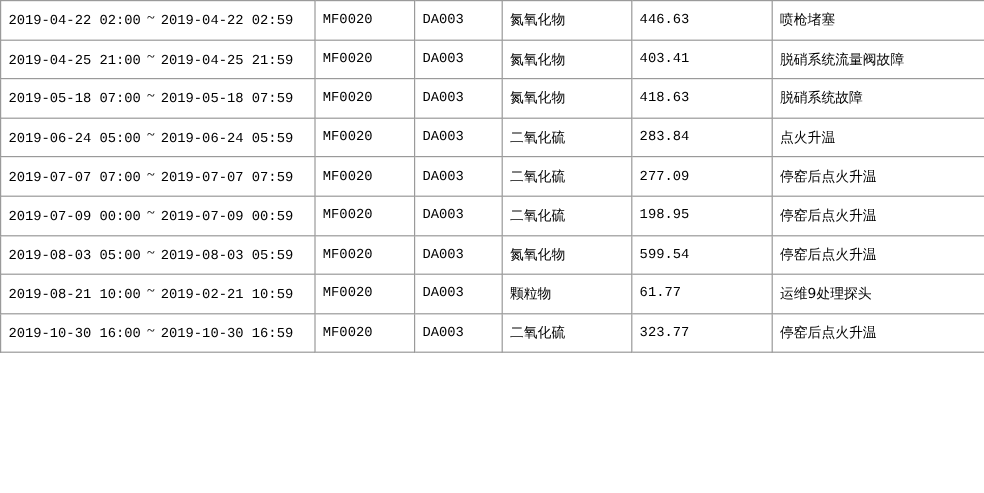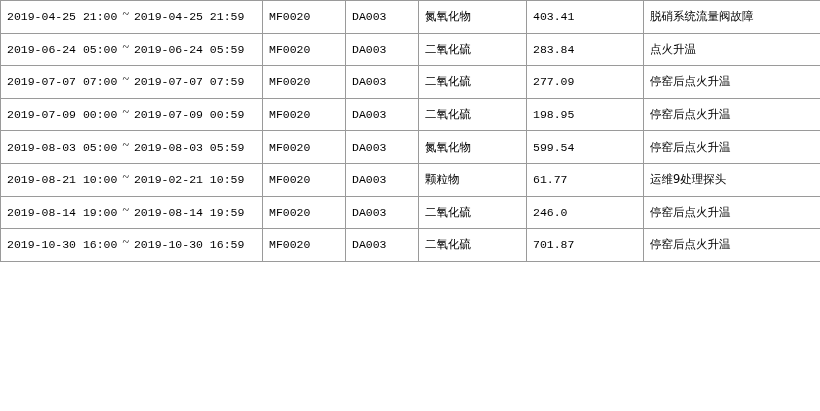--- a/index.html
+++ b/index.html
@@ -78,26 +78,42 @@
   <colgroup>
     <col class="c-time">
     <col class="c-code1">
     <col class="c-code2">
     <col class="c-poll">
     <col class="c-val">
     <col class="c-reason">
   </colgroup>
   <tbody>
       <tr>
+        <td class="time-cell"><span>2019-04-22 02:00</span><span class="tilde">~</span><span>2019-04-22 02:59</span></td>
+        <td class="code-cell">MF0020</td>
+        <td class="code-cell">DA003</td>
+        <td class="poll-cell">氮氧化物</td>
+        <td class="val-cell">446.63</td>
+        <td class="reason-cell">喷枪堵塞</td>
+      </tr>
+      <tr>
         <td class="time-cell"><span>2019-04-25 21:00</span><span class="tilde">~</span><span>2019-04-25 21:59</span></td>
         <td class="code-cell">MF0020</td>
         <td class="code-cell">DA003</td>
         <td class="poll-cell">氮氧化物</td>
         <td class="val-cell">403.41</td>
         <td class="reason-cell">脱硝系统流量阀故障</td>
+      </tr>
+      <tr>
+        <td class="time-cell"><span>2019-05-18 07:00</span><span class="tilde">~</span><span>2019-05-18 07:59</span></td>
+        <td class="code-cell">MF0020</td>
+        <td class="code-cell">DA003</td>
+        <td class="poll-cell">氮氧化物</td>
+        <td class="val-cell">418.63</td>
+        <td class="reason-cell">脱硝系统故障</td>
       </tr>
       <tr>
         <td class="time-cell"><span>2019-06-24 05:00</span><span class="tilde">~</span><span>2019-06-24 05:59</span></td>
         <td class="code-cell">MF0020</td>
         <td class="code-cell">DA003</td>
         <td class="poll-cell">二氧化硫</td>
         <td class="val-cell">283.84</td>
         <td class="reason-cell">点火升温</td>
       </tr>
       <tr>
@@ -126,29 +142,21 @@
       </tr>
       <tr>
         <td class="time-cell"><span>2019-08-21 10:00</span><span class="tilde">~</span><span>2019-02-21 10:59</span></td>
         <td class="code-cell">MF0020</td>
         <td class="code-cell">DA003</td>
         <td class="poll-cell">颗粒物</td>
         <td class="val-cell">61.77</td>
         <td class="reason-cell">运维9处理探头</td>
       </tr>
       <tr>
-        <td class="time-cell"><span>2019-08-14 19:00</span><span class="tilde">~</span><span>2019-08-14 19:59</span></td>
-        <td class="code-cell">MF0020</td>
-        <td class="code-cell">DA003</td>
-        <td class="poll-cell">二氧化硫</td>
-        <td class="val-cell">246.0</td>
-        <td class="reason-cell">停窑后点火升温</td>
-      </tr>
-      <tr>
         <td class="time-cell"><span>2019-10-30 16:00</span><span class="tilde">~</span><span>2019-10-30 16:59</span></td>
         <td class="code-cell">MF0020</td>
         <td class="code-cell">DA003</td>
         <td class="poll-cell">二氧化硫</td>
-        <td class="val-cell">701.87</td>
+        <td class="val-cell">323.77</td>
         <td class="reason-cell">停窑后点火升温</td>
       </tr>
     </tbody>
 </table>
 
 </body></html>

